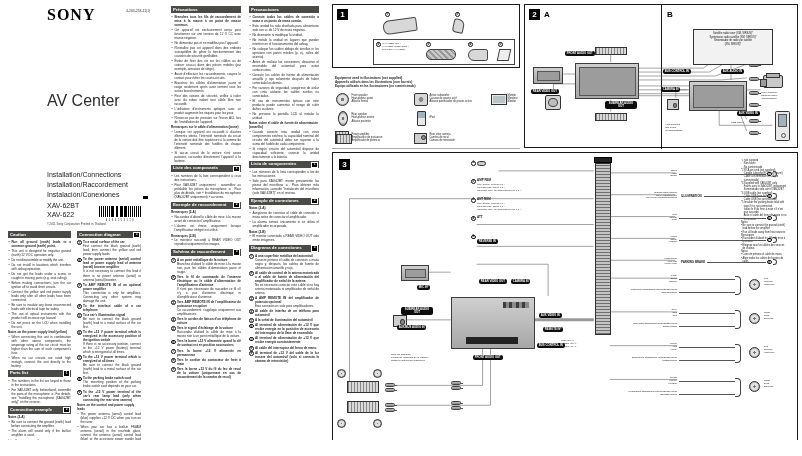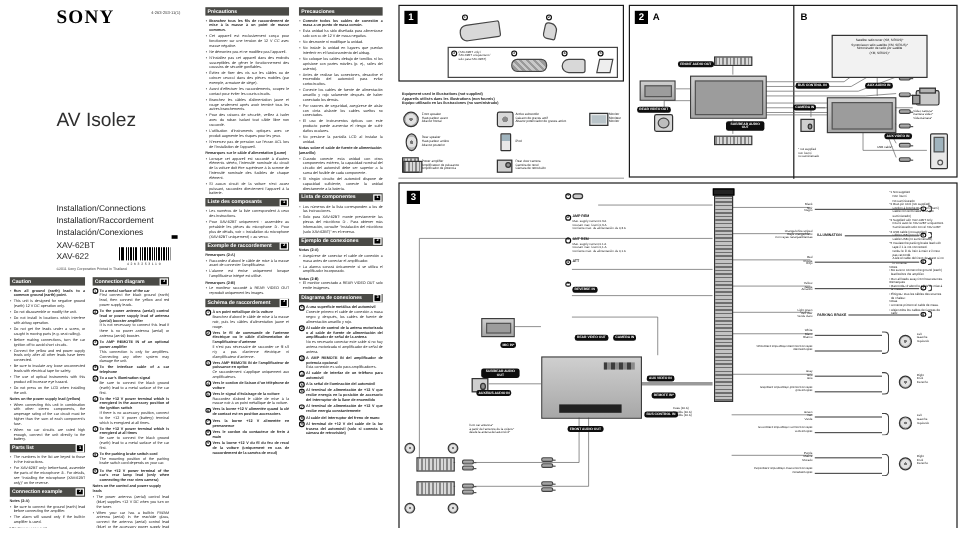--- a/index.html
+++ b/index.html
@@ -147,21 +147,21 @@
   svg.wires{position:absolute;inset:0;width:100%;height:100%;z-index:1}
   .z2{z-index:2}
 </style>
 </head>
 <body>
 
 <div id="page">
 
   <div class="abs" id="sony">SONY</div>
   <div class="abs" id="partno">4-263-253-11(1)</div>
-  <div class="abs" id="avcenter">AV Isolez</div>
+  <div class="abs" id="avcenter">AV Center</div>
   <div class="abs" id="titles">
     <div>Installation/Connections</div>
     <div>Installation/Raccordement</div>
     <div>Instalación/Conexiones</div>
   </div>
   <div class="abs" id="models">
     <div>XAV-62BT</div>
     <div>XAV-622</div>
   </div>
   <div class="abs" id="copyright">©2011 Sony Corporation   Printed in Thailand</div>

